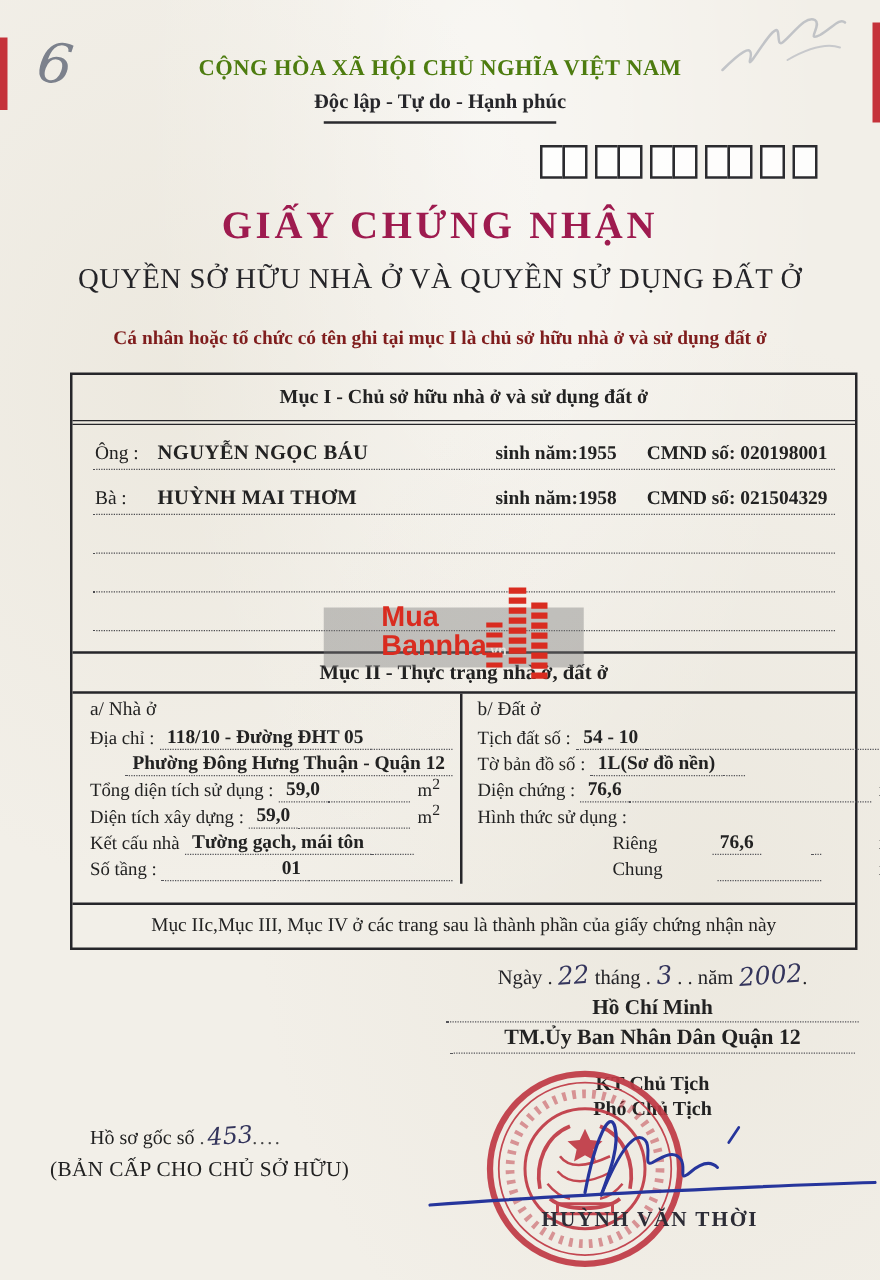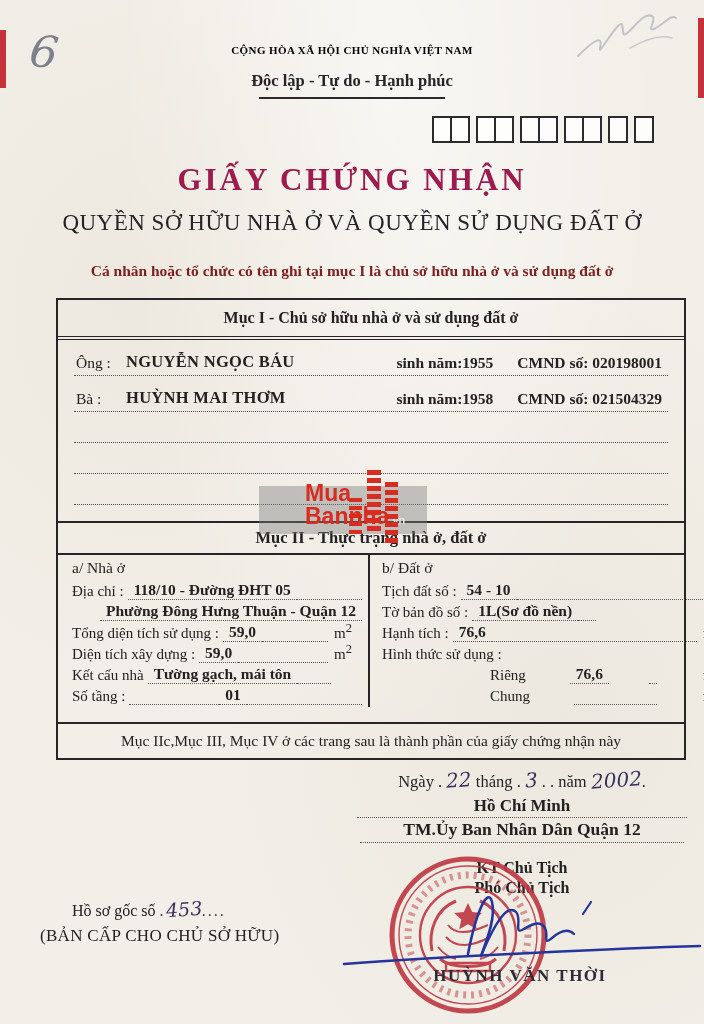--- a/index.html
+++ b/index.html
@@ -24,21 +24,21 @@
   .edge-right { right:0; top:18px; width:6px; height:80px; }
 
   .corner-six {
     position:absolute; left:30px; top:26px;
     font-family:"DejaVu Serif", serif; font-style:italic;
     font-size:44px; color:#7c818c; transform:rotate(8deg); font-weight:400;
   }
   .pencil-scribble { position:absolute; left:560px; top:4px; opacity:.55; }
 
   .nat-line1 { position:absolute; top:44px; left:0; width:704px; text-align:center;
-    font-size:11px; font-weight:600; letter-spacing:.4px; color:#000000; }
+    font-size:18px; font-weight:600; letter-spacing:.4px; color:#4d7c0f; }
   .nat-line2 { position:absolute; top:71px; left:0; width:704px; text-align:center;
     font-size:16.5px; font-weight:700; color:#26262a; }
   .nat-underline { position:absolute; top:97px; left:259px; width:186px; height:2px; background:#2a2a2e; }
 
   .serial-boxes { position:absolute; left:432px; top:116px; display:flex; }
   .sgroup { display:flex; margin-left:6px; }
   .sgroup:first-child { margin-left:0; }
   .sbox { width:20px; height:27px; border:2px solid #2b2b2f; background:rgba(255,255,255,.85); }
   .sbox + .sbox { margin-left:-2px; }
 
@@ -55,21 +55,21 @@
     font-size:16px; font-weight:600; border-bottom:4px double #26262a; }
   .t-owners { flex:0 0 auto; padding:0 16px; }
   .owner-row { display:flex; align-items:flex-end; padding:12px 2px 3px 2px;
     border-bottom:1.5px dotted #4c4c50; font-size:15px; }
   .owner-label { width:50px; font-size:15.5px; }
   .owner-name { font-weight:700; font-size:16.5px; letter-spacing:.3px; }
   .owner-birth { margin-left:auto; font-weight:700; font-size:15.5px; }
   .owner-id { margin-left:24px; font-weight:700; font-size:15.5px; margin-right:4px; }
   .empty-row { height:31px; border-bottom:1.5px dotted #4c4c50; }
 
-  .watermark { position:absolute; left:201px; top:186px; width:168px; height:48px;
+  .watermark { position:absolute; left:201px; top:186px; width:208px; height:48px;
     background:rgba(125,125,125,.42); }
   .wm-text { position:absolute; left:46px; top:-4px; line-height:23px;
     font-family:"Liberation Sans", sans-serif; font-weight:800; font-size:23px; color:#d92c20; }
   .wm-tld { font-size:11px; color:#e8e4dd; font-weight:700; }
   .wm-icon { position:absolute; right:26px; top:-18px; }
 
   .t-sec2head { border-top:2px solid #26262a; border-bottom:2px solid #26262a;
     height:34px; display:flex; align-items:center; justify-content:center;
     font-size:16.5px; font-weight:600; margin-top:auto; }
   .t-cols { display:flex; height:152px; }
@@ -253,21 +253,21 @@
         <span class="lbl">Tịch đất số :</span>
         <span class="val">54 - 10</span>
         <span class="fill"></span>
       </div>
       <div class="fline">
         <span class="lbl">Tờ bản đồ số :</span>
         <span class="val">1L(Sơ đồ nền)</span>
         <span class="fill" style="flex:0 0 18px;"></span>
       </div>
       <div class="fline">
-        <span class="lbl">Hạnh tích :</span>
+        <span class="lbl">Diện chứng :</span>
         <span class="val">76,6</span>
         <span class="fill"></span>
         <span class="unit"><span>m</span><sup>2</sup></span>
       </div>
       <div class="fline">
         <span class="lbl">Hình thức sử dụng :</span>
       </div>
       <div class="fline indent">
         <span class="lbl">Riêng</span>
         <span class="val">76,6</span>

